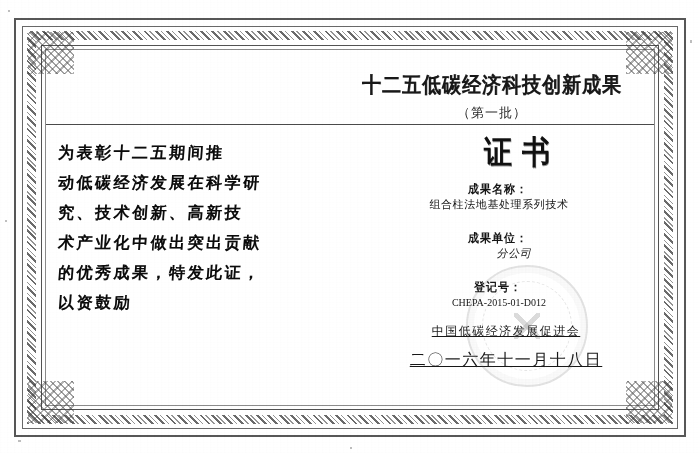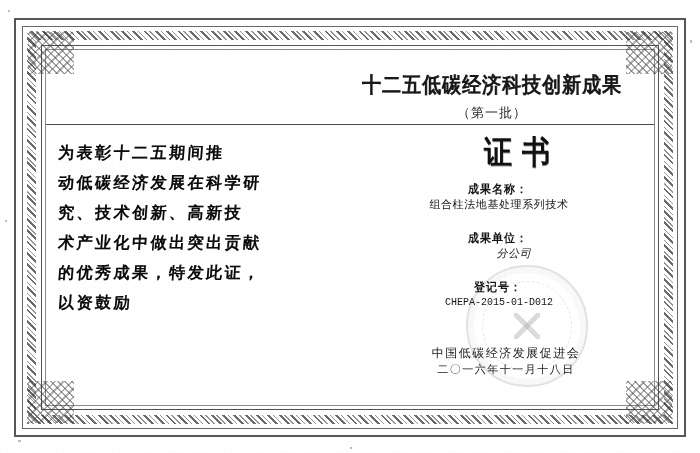--- a/index.html
+++ b/index.html
@@ -196,38 +196,40 @@
     white-space: nowrap;
     transform: scaleY(1.08);
   }
   .field-value {
     flex: 1 1 auto;
     padding-left: 2px;
     letter-spacing: .6px;
     word-break: break-all;
   }
   .field-value .v2 { display: block; padding-left: 30px; font-style: italic; }
-  .field-row.reg .field-value { font-family: Liberation Mono, monospace; letter-spacing: 0; font-size: 10px; }
+  .field-row.reg .field-value { font-family: Liberation Serif, serif; letter-spacing: 0; font-size: 10px; }
 
   
   .issuer {
     position: absolute;
     right: 22px;
-    bottom: 22px;
+    bottom: 28px;
     width: 240px;
     text-align: center;
     color: #1c1c1c;
+    text-decoration: underline;
   }
   .issuer .org {
     font-size: 12px;
     letter-spacing: 1.5px;
     white-space: nowrap;
   }
   .issuer .date {
-    font-size: 11px;
+    margin-top: 10px;
+    font-size: 16px;
     letter-spacing: 1.5px;
     white-space: nowrap;
   }
   
   .seal {
     position: absolute;
     right: 60px;
     bottom: 12px;
     width: 118px;
     height: 118px;

